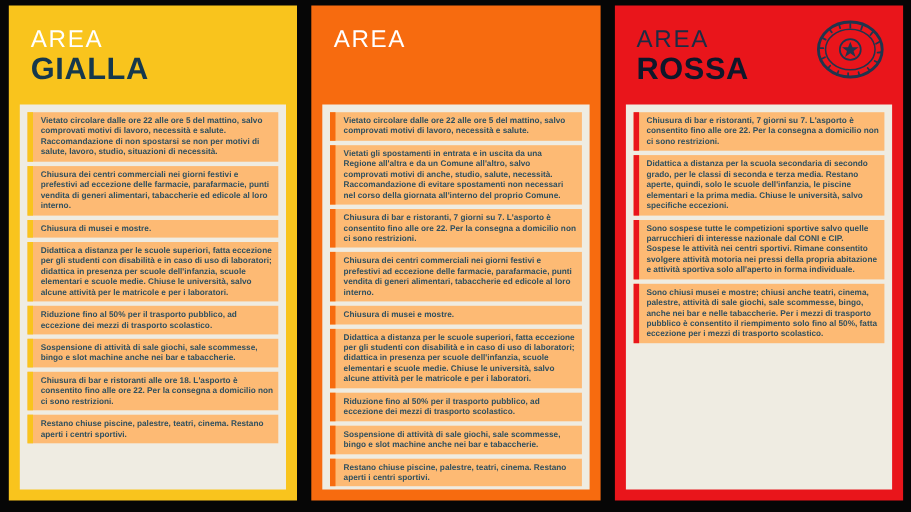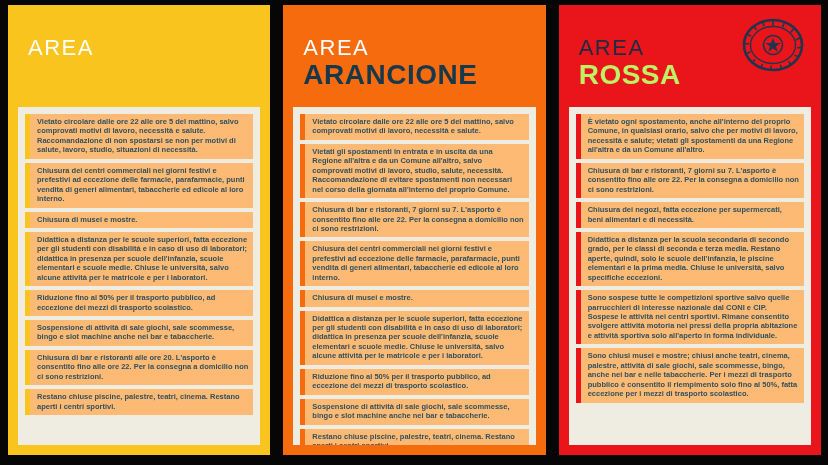--- a/index.html
+++ b/index.html
@@ -9,33 +9,33 @@
     display:flex;gap:13px;
     padding:5px 7px 10px 8px;
     font-family:"Liberation Sans","DejaVu Sans",sans-serif;
   }
   .panel{
     flex:1 1 0;display:flex;flex-direction:column;
     box-sizing:border-box;position:relative;
   }
   .panel-header{
     position:relative;
-    padding:31px 14px 6px 20px;
+    padding:19px 14px 6px 20px;
     height:65px;flex:0 0 auto;
   }
   .area-label{
     font-size:22px;font-weight:500;letter-spacing:1.5px;
     color:#FFFFFF;line-height:1.05;
   }
   .area-name{
     font-size:28px;font-weight:800;letter-spacing:0.5px;
     color:#16384C;line-height:1.05;margin-top:1px;
   }
   .panel-rossa .area-label{color:#1C2C44;}
-  .panel-rossa .area-name{color:#bef264;}
+  .panel-rossa .area-name{color:#0f172a;}
   .seal{position:absolute;top:12px;right:16px;width:64px;height:56px;}
   .content{
     flex:1 1 auto;margin:0 10px 10px 10px;
     background:#EFECE2;
     padding:7px;box-sizing:border-box;
     display:flex;flex-direction:column;gap:4px;
     overflow:hidden;
   }
   .item{
     background:#fdba74;
@@ -50,20 +50,21 @@
   }
 </style>
 </head>
 <body>
 
 <div class="board">
 
   <section class="panel panel-gialla" style="background: rgb(249, 196, 29); --accent: #F9C41D;">
     <header class="panel-header">
       <div class="area-label">AREA</div>
+      <div class="area-name">GIALLA</div>
     </header>
     <div class="content">
   <div class="item">
     <span class="item-text">Vietato circolare dalle ore 22 alle ore 5 del mattino, salvo comprovati motivi di lavoro, necessità e salute. Raccomandazione di non spostarsi se non per motivi di salute, lavoro, studio, situazioni di necessità.</span>
   </div>
 
   <div class="item">
     <span class="item-text">Chiusura dei centri commerciali nei giorni festivi e prefestivi ad eccezione delle farmacie, parafarmacie, punti vendita di generi alimentari, tabaccherie ed edicole al loro interno.</span>
   </div>
 
@@ -77,41 +78,40 @@
 
   <div class="item">
     <span class="item-text">Riduzione fino al 50% per il trasporto pubblico, ad eccezione dei mezzi di trasporto scolastico.</span>
   </div>
 
   <div class="item">
     <span class="item-text">Sospensione di attività di sale giochi, sale scommesse, bingo e slot machine anche nei bar e tabaccherie.</span>
   </div>
 
   <div class="item">
-    <span class="item-text">Chiusura di bar e ristoranti alle ore 20. L'asporto è consentito fino alle ore 22. Per la consegna a domicilio non ci sono restrizioni.</span>
+    <span class="item-text">Chiusura di bar e ristoranti alle ore 18. L'asporto è consentito fino alle ore 22. Per la consegna a domicilio non ci sono restrizioni.</span>
   </div>
 
   <div class="item">
     <span class="item-text">Restano chiuse piscine, palestre, teatri, cinema. Restano aperti i centri sportivi.</span>
   </div>
 </div>
   </section>
 
   <section class="panel panel-arancione" style="background: rgb(247, 107, 15); --accent: #F76B0F;">
     <header class="panel-header">
       <div class="area-label">AREA</div>
-      <div class="area-name">ARANCIONE</div>
     </header>
     <div class="content">
   <div class="item">
     <span class="item-text">Vietato circolare dalle ore 22 alle ore 5 del mattino, salvo comprovati motivi di lavoro, necessità e salute.</span>
   </div>
 
   <div class="item">
-    <span class="item-text">Vietati gli spostamenti in entrata e in uscita da una Regione all'altra e da un Comune all'altro, salvo comprovati motivi di lavoro, studio, salute, necessità. Raccomandazione di evitare spostamenti non necessari nel corso della giornata all'interno del proprio Comune.</span>
+    <span class="item-text">Vietati gli spostamenti in entrata e in uscita da una Regione all'altra e da un Comune all'altro, salvo comprovati motivi di anche, studio, salute, necessità. Raccomandazione di evitare spostamenti non necessari nel corso della giornata all'interno del proprio Comune.</span>
   </div>
 
   <div class="item">
     <span class="item-text">Chiusura di bar e ristoranti, 7 giorni su 7. L'asporto è consentito fino alle ore 22. Per la consegna a domicilio non ci sono restrizioni.</span>
   </div>
 
   <div class="item">
     <span class="item-text">Chiusura dei centri commerciali nei giorni festivi e prefestivi ad eccezione delle farmacie, parafarmacie, punti vendita di generi alimentari, tabaccherie ed edicole al loro interno.</span>
   </div>
 
@@ -162,31 +162,25 @@
               <line x1="6.4" y1="17.4" x2="9.6" y2="19"></line>
             <line x1="13" y1="9.6" x2="15.2" y2="12.4"></line>
               <line x1="21.8" y1="5.2" x2="22.8" y2="8.6"></line>
           </g>
           <circle cx="32" cy="28" r="9.5" fill="none" stroke="#20354D" stroke-width="1.6"></circle>
           <path d="M32 21 L34 26 L39.5 26 L35 29.4 L36.8 34.8 L32 31.5 L27.2 34.8 L29 29.4 L24.5 26 L30 26 Z" fill="#20354D"></path>
         </svg>
       </span>
     </header>
     <div class="content">
-  <div class="item">
-    <span class="item-text">È vietato ogni spostamento, anche all'interno del proprio Comune, in qualsiasi orario, salvo che per motivi di lavoro, necessità e salute; vietati gli spostamenti da una Regione all'altra e da un Comune all'altro.</span>
-  </div>
 
   <div class="item">
     <span class="item-text">Chiusura di bar e ristoranti, 7 giorni su 7. L'asporto è consentito fino alle ore 22. Per la consegna a domicilio non ci sono restrizioni.</span>
   </div>
 
-  <div class="item">
-    <span class="item-text">Chiusura dei negozi, fatta eccezione per supermercati, beni alimentari e di necessità.</span>
-  </div>
 
 
   <div class="item">
     <span class="item-text">Didattica a distanza per la scuola secondaria di secondo grado, per le classi di seconda e terza media. Restano aperte, quindi, solo le scuole dell'infanzia, le piscine elementari e la prima media. Chiuse le università, salvo specifiche eccezioni.</span>
   </div>
 
   <div class="item">
     <span class="item-text">Sono sospese tutte le competizioni sportive salvo quelle parrucchieri di interesse nazionale dal CONI e CIP. Sospese le attività nei centri sportivi. Rimane consentito svolgere attività motoria nei pressi della propria abitazione e attività sportiva solo all'aperto in forma individuale.</span>
   </div>
 

